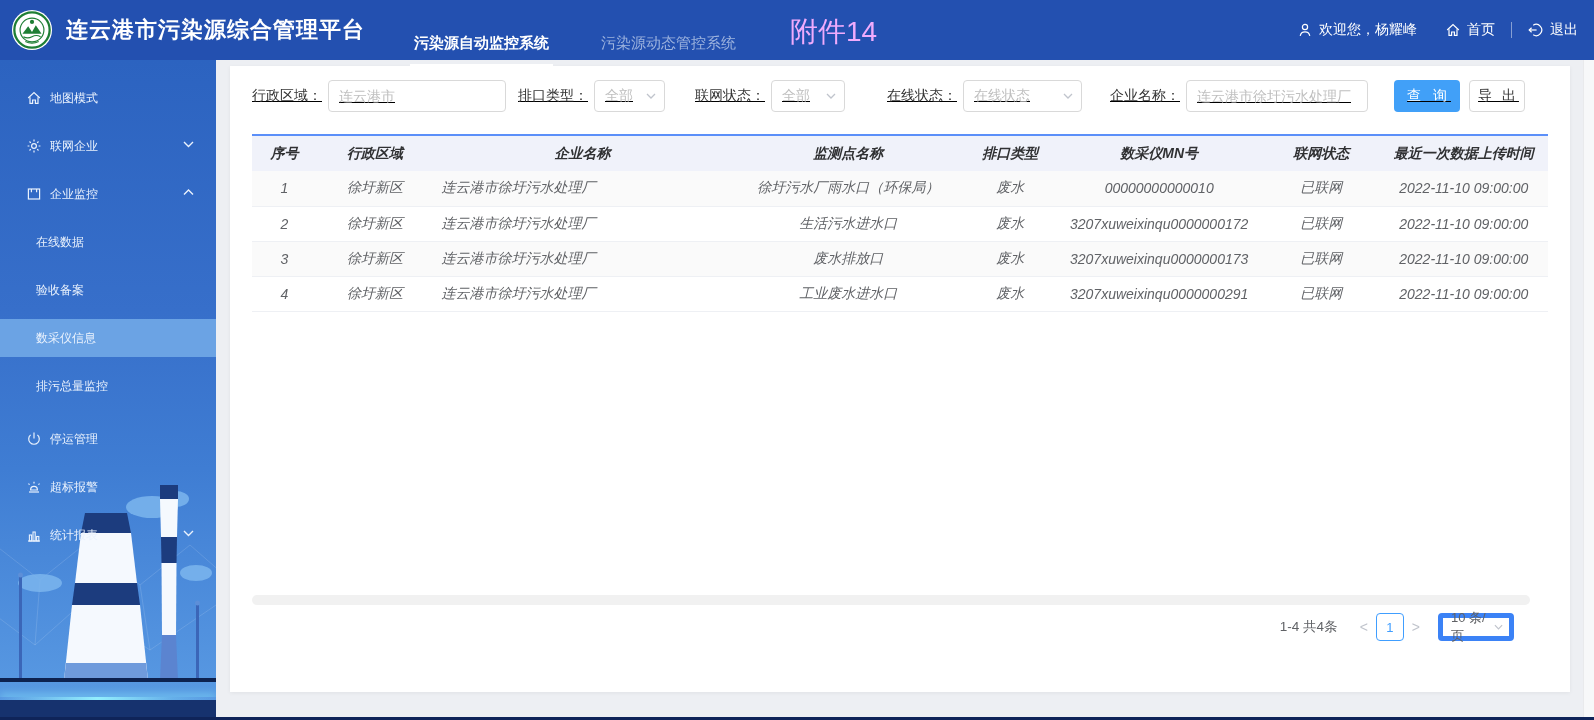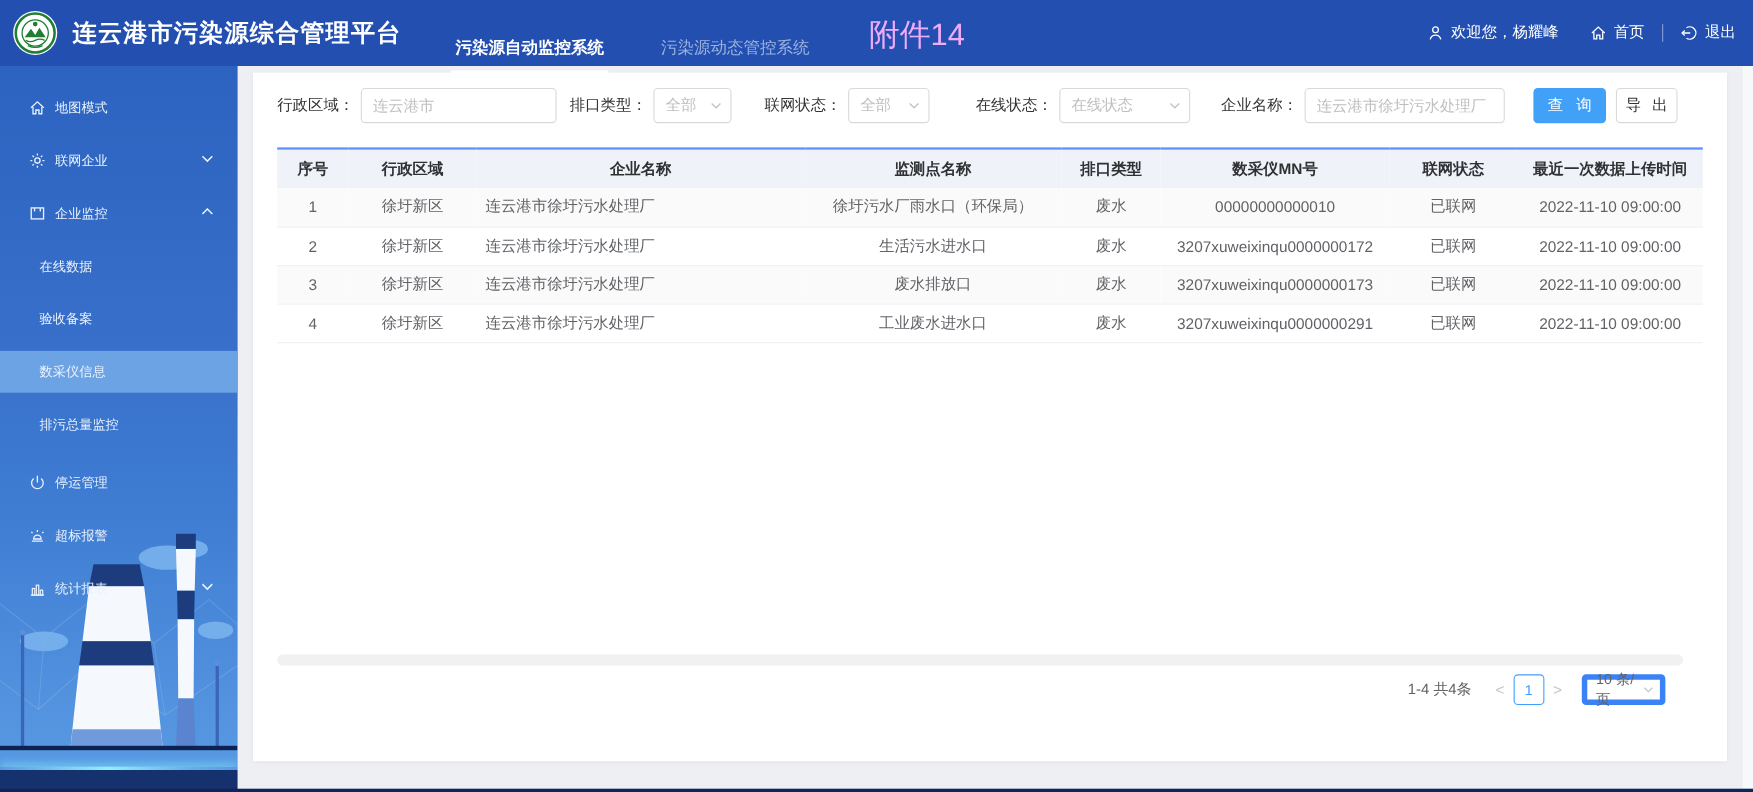--- a/index.html
+++ b/index.html
@@ -34,30 +34,30 @@
   .glow-line { position:absolute; left:0; bottom:18px; width:100%; height:5px; z-index:2;
     background:linear-gradient(90deg, rgba(140,240,255,0) 0%, rgba(150,243,255,.95) 45%, rgba(140,240,255,.25) 80%, rgba(140,240,255,0) 100%);
     box-shadow:0 -2px 8px rgba(140,240,255,.7); }
 
   
   .main-card { position:absolute; left:230px; top:66px; width:1340px; height:626px; background:#fff; box-shadow:0 1px 4px rgba(0,0,0,.06); padding:0 22px; }
   .bottom-line { position:absolute; left:0; right:0; bottom:0; height:3px; background:#0f2459; z-index:6; }
   .v-scrollbar { position:absolute; top:60px; right:0; bottom:3px; width:11px; background:#f7f8f9; border-left:1px solid #e9eaec; z-index:4; }
 
   
-  .filter-row { display:flex; align-items:center; padding-top:6px; height:54px; white-space:nowrap; }
+  .filter-row { display:flex; align-items:center; padding-top:6px; height:54px; white-space:nowrap;text-decoration:underline; }
   .f-label { font-size:14px; color:#333; margin-right:6px; }
   .f-input { height:32px; border:1px solid #d9d9d9; border-radius:4px; padding:0 10px; font-size:14px; color:#666; outline:none; background:#fff; }
   .f-input::placeholder { color:#bfbfbf; }
   .f-select { height:32px; border:1px solid #d9d9d9; border-radius:4px; background:#fff; display:flex; align-items:center; justify-content:space-between; padding:0 8px 0 10px; font-size:14px; color:#bfbfbf; cursor:pointer; }
   .btn-search { height:32px; width:66px; background:#41a0f8; color:#fff; border:none; border-radius:4px; font-size:14px; cursor:pointer; letter-spacing:4px; padding-left:4px; }
   .btn-export { height:32px; width:56px; background:#fff; color:#333; border:1px solid #d9d9d9; border-radius:4px; font-size:14px; cursor:pointer; letter-spacing:3px; padding-left:3px; }
 
   
-  .table-wrap { position:relative; margin-top:14px; height:471px; }
+  .table-wrap { position:relative; margin-top:14px; height:471px;font-style:italic; }
   table { width:100%; border-collapse:collapse; table-layout:fixed; }
   thead tr { border-top:2px solid #5b8ff9; background:#f0f2fa; }
   th { height:36px; font-size:14px; font-weight:bold; color:#303133; text-align:center; padding:0 4px; }
   td { height:35px; font-size:14px; color:#606266; text-align:center; padding:0 4px; border-bottom:1px solid #eef0f4; overflow:hidden; white-space:nowrap; }
   tbody tr:nth-child(odd) { background:#fafafa; }
   th.al, td.al { text-align:left; padding-left:8px; }
   .h-scrollbar { position:absolute; left:0; right:18px; bottom:0; height:10px; background:#f1f1f1; border-radius:5px; cursor:pointer; }
 
   
   .pagination { display:flex; align-items:center; justify-content:flex-end; margin-top:8px; padding-right:34px; color:#606266; font-size:13.5px; }

